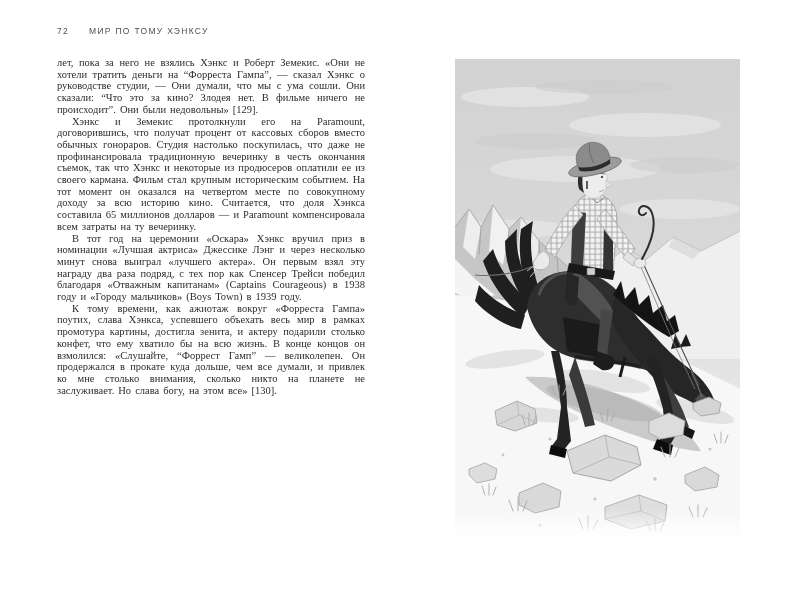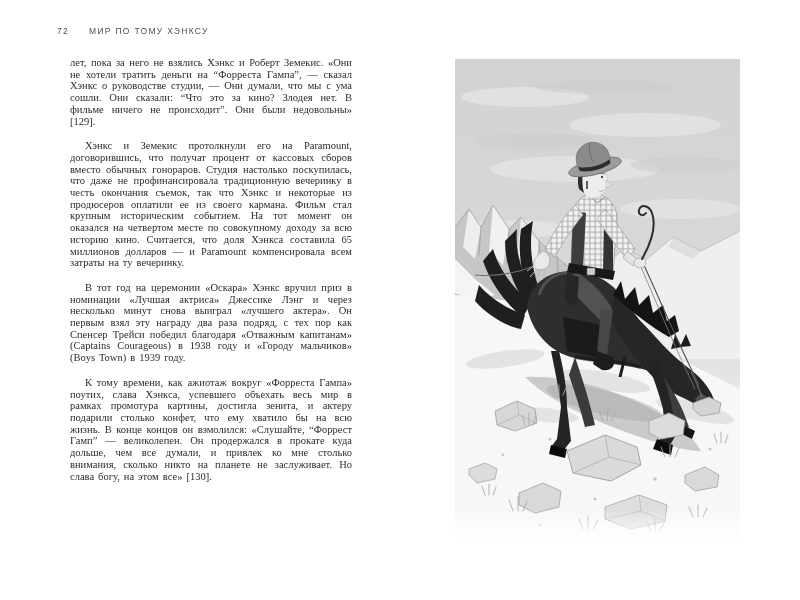--- a/index.html
+++ b/index.html
@@ -14,21 +14,21 @@
   .running-head {
     font-family:"Liberation Sans","DejaVu Sans",sans-serif;
     font-size:8.5px; letter-spacing:1.3px; color:#4f4f4f;
     display:flex; align-items:baseline; margin-bottom:21px;
   }
   .running-head .pagenum { width:32px; }
   .body-text {
     font-size:10.5px; line-height:11.7px; color:#2c2c2c;
     text-align:justify; word-spacing:1.4px;
   }
-  .body-text p { margin:13px; text-indent:15px; }
+  .body-text p { margin:0; text-indent:15px; }
   .body-text p.no-indent { text-indent:0; }
 
   
   .page-right { position:absolute; left:455px; top:59px; width:285px; height:481px; }
   .illus { display:block; width:285px; height:481px; }
 </style>
 </head>
 <body>
 
 <div class="spread">

